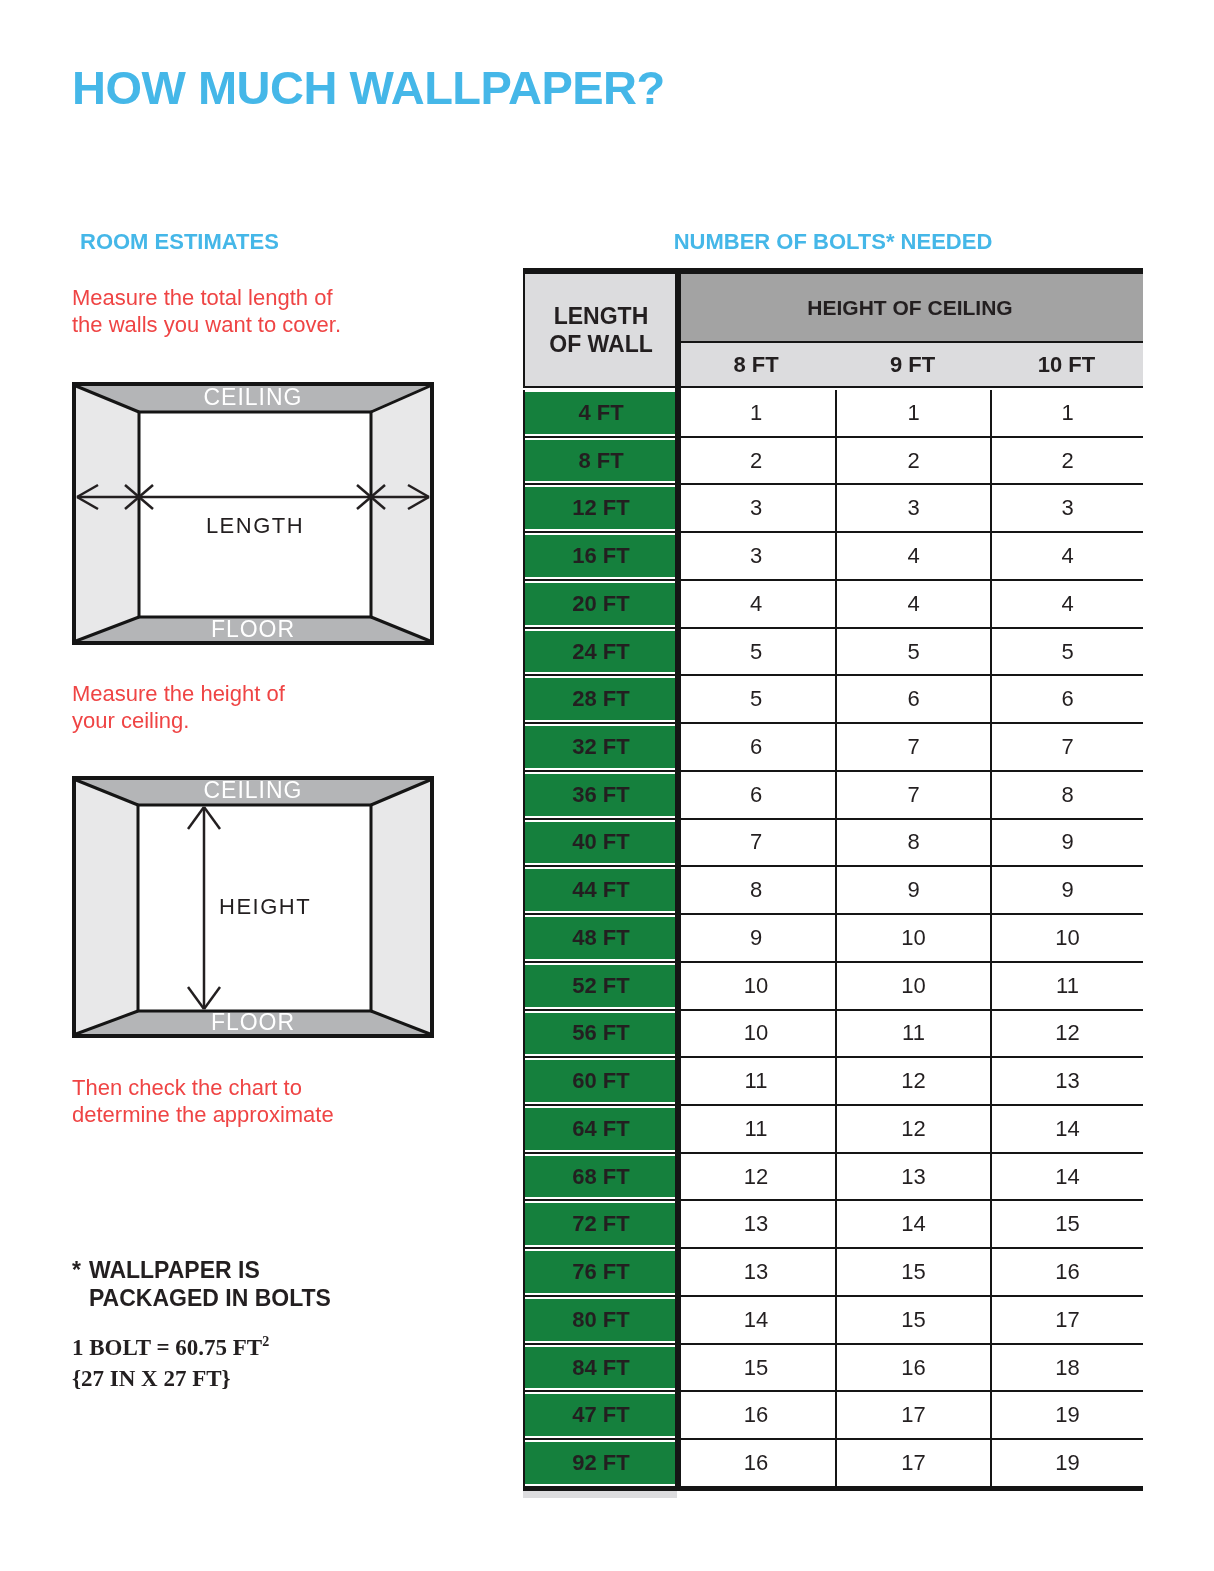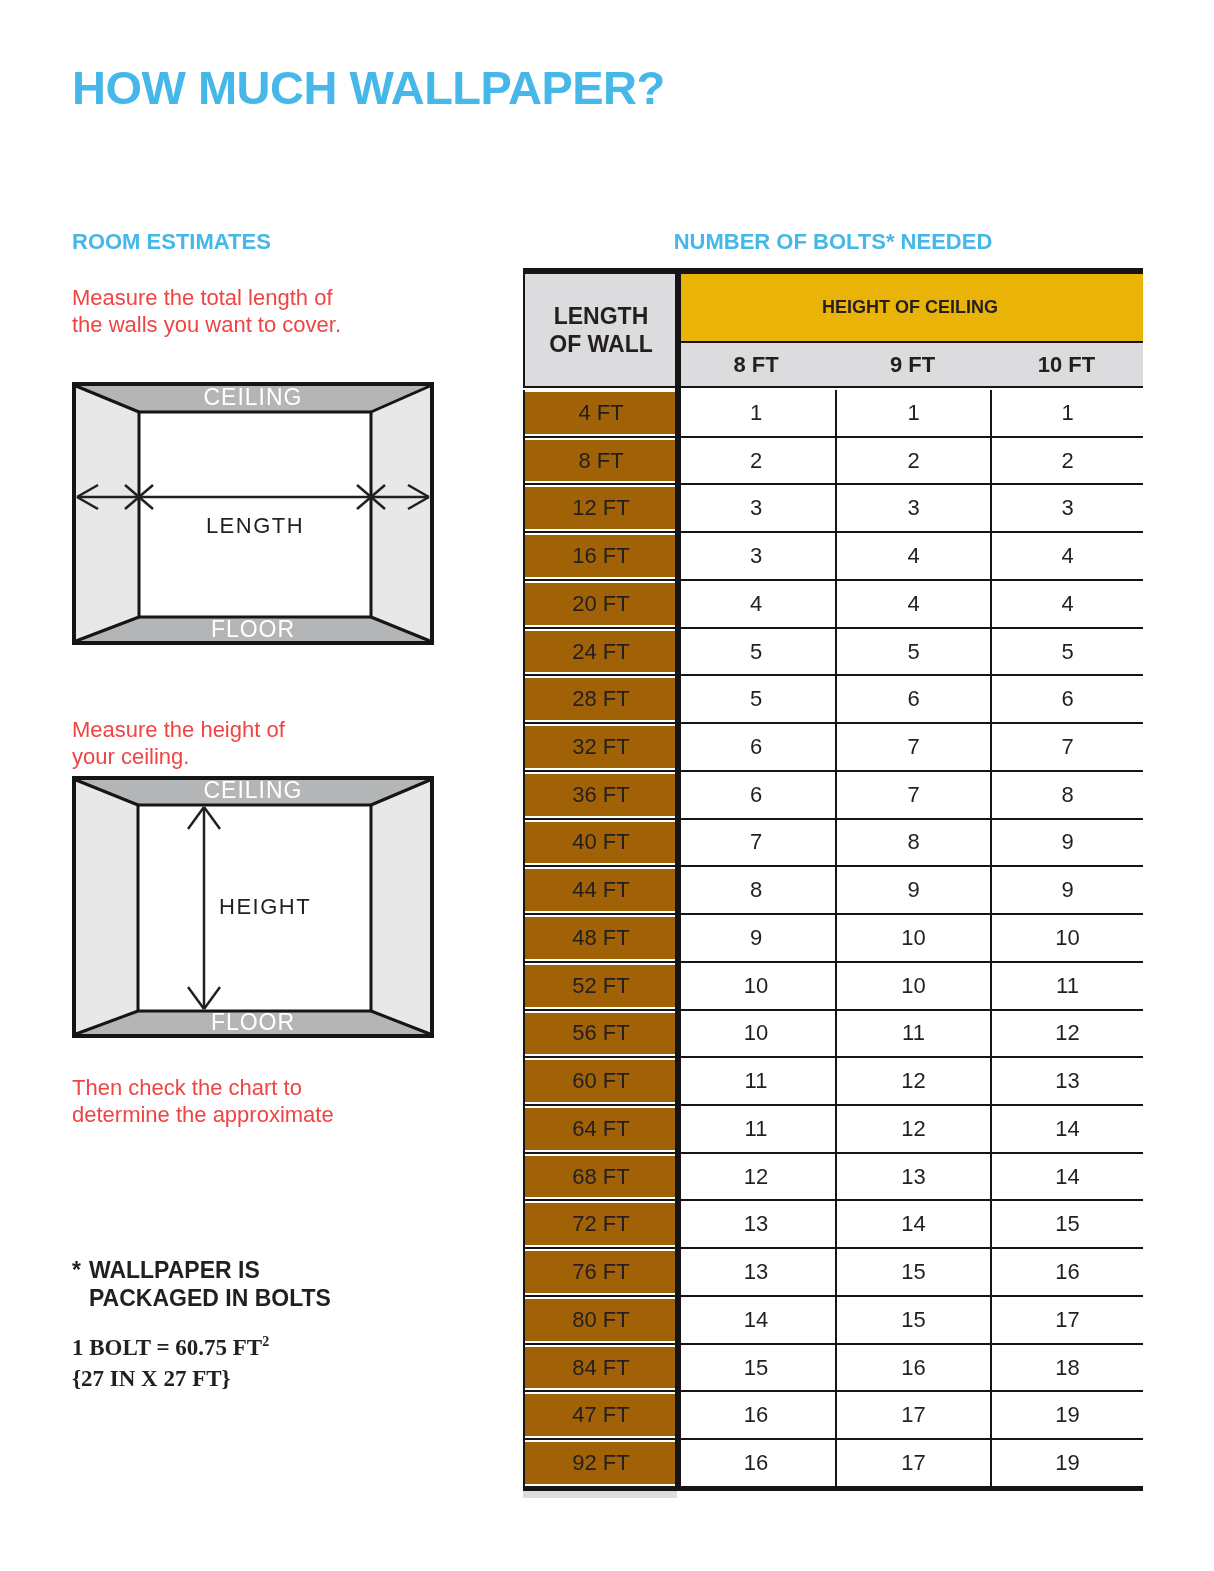--- a/index.html
+++ b/index.html
@@ -9,25 +9,25 @@
     color:#231f20; overflow:hidden;
   }
   .page-title {
     position:absolute; left:72px; top:60px;
     font-size:47px; font-weight:bold; color:#45b7e8; letter-spacing:-0.5px;
   }
   .section-heading {
     position:absolute; top:229px;
     font-size:22px; font-weight:bold; color:#45b7e8;
   }
-  .h-room { left:72px; }
+  .h-room { left:80px; }
   .h-table { left:523px; width:620px; text-align:center; }
   .para { position:absolute; left:72px; font-size:22px; line-height:27px; color:#ef4444; }
   .p1 { top:284px; }
-  .p2 { top:716px; }
+  .p2 { top:680px; }
   .p3 { top:1074px; }
   .diagram { position:absolute; left:72px; }
   .d1 { top:382px; }
   .d2 { top:776px; }
   svg text { font-family:"Liberation Sans", sans-serif; }
 
   
   .footnote { position:absolute; left:72px; top:1256px; display:flex; font-size:23px; font-weight:bold; line-height:28px; }
   .footnote .ast { margin-right:8px; }
   .boltinfo { position:absolute; left:72px; top:1326px; font-size:23px; font-weight:bold; line-height:31px;font-family:Liberation Serif, serif; }
@@ -35,33 +35,33 @@
 
   
   .btable { position:absolute; left:523px; top:268px; width:620px; height:1225px; }
   .t-topborder { position:absolute; top:0; left:0; width:620px; height:6px; background:#151515; }
   .t-header { position:absolute; top:6px; left:0; width:620px; height:114px;
               display:grid; grid-template-columns:154px 466px; border-bottom:2px solid #151515; }
   .t-corner { background:#dcdcde; border-left:2px solid #151515;
               display:flex; flex-direction:column; align-items:center; justify-content:center;
               font-weight:bold; font-size:23px; line-height:28px; }
   .t-right { display:flex; flex-direction:column; }
-  .t-group { height:69px; background:#eab308; border-bottom:2px solid #151515;
+  .t-group { height:69px; background:#a3a3a3; border-bottom:2px solid #151515;
              display:flex; align-items:center; justify-content:center;
-             font-weight:bold; font-size:18px; }
+             font-weight:bold; font-size:21px; }
   .t-subrow { flex:1; background:#dcdcde; display:grid; grid-template-columns:158px 155px 153px; }
   .t-subrow span { display:flex; align-items:center; justify-content:center; font-weight:bold; font-size:22px; }
 
   .tbody { position:absolute; top:122px; left:0; width:620px; height:1096px; display:flex; flex-direction:column; }
   .trow { flex:1; display:grid; grid-template-columns:154px 158px 155px 153px; border-bottom:2px solid #151515; }
   .trow:last-child { border-bottom:none; }
-  .tlabel { background:#a16207; border-left:2px solid #151515;
+  .tlabel { background:#15803d; border-left:2px solid #151515;
             box-shadow: inset 0 2px 0 #ffffff, inset 0 -2px 0 #ffffff;
             display:flex; align-items:center; justify-content:center;
-            font-weight:normal; font-size:22px; }
+            font-weight:bold; font-size:22px; }
   .tcell { background:#ffffff; display:flex; align-items:center; justify-content:center; font-size:22px; }
   .c2, .c3 { border-left:2px solid #151515; }
 
   .t-bottomborder { position:absolute; top:1218px; left:0; width:620px; height:5px; background:#151515; }
   .t-divider { position:absolute; top:0; left:152px; width:6px; height:1223px; background:#151515; }
   .t-graystub { position:absolute; top:1223px; left:0; width:154px; height:7px; background:#dcdcde; }
 </style>
 </head>
 <body>
 

